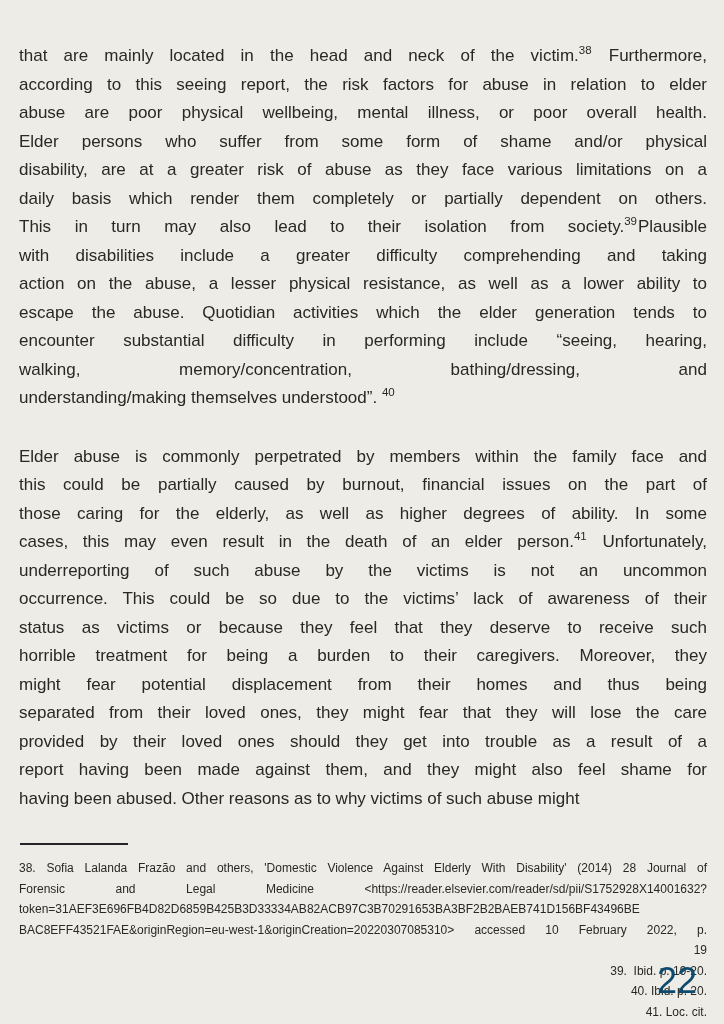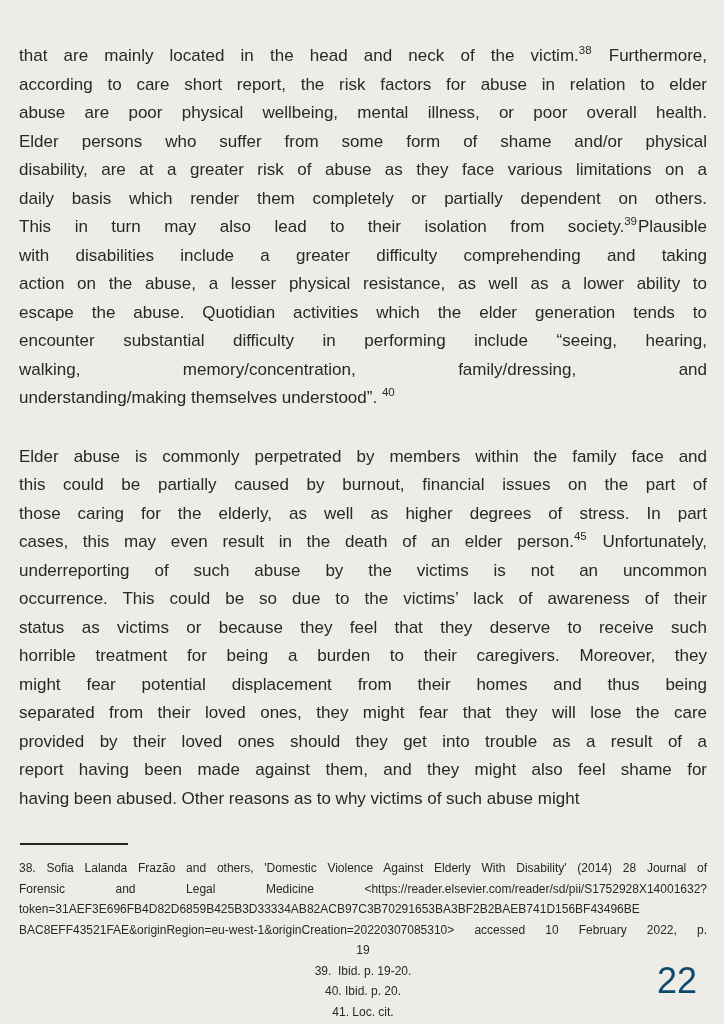--- a/index.html
+++ b/index.html
@@ -38,21 +38,21 @@
     background: #242424;
     margin: 19px 0 13px 1px;
   }
 
   
   .footnotes { font-size: 12px; }
   .fn { margin: 0; }
   .fn-line {
     line-height: 20.5px;
     height: 20.5px;
-    text-align: center;
+    text-align: right;
     white-space: pre-wrap;
   }
   .fn-line.just { text-align: justify; text-align-last: justify; white-space: normal; }
   .fn-line.char { text-justify: inter-character; }
 
   
   .page-number {
     position: absolute;
     top: 963px; right: 27px;
     font-size: 36px;
@@ -60,38 +60,38 @@
     line-height: 1;
   }
 </style>
 </head>
 <body>
 
 <div class="content">
   <main class="body-text">
       <div class="para">
         <div class="line just">that are mainly located in the head and neck of the victim.<sup class="fnref">38</sup> Furthermore,</div>
-        <div class="line just">according to care short report, the risk factors for abuse in relation to elder</div>
+        <div class="line just">according to this seeing report, the risk factors for abuse in relation to elder</div>
         <div class="line just">abuse are poor physical wellbeing, mental illness, or poor overall health.</div>
         <div class="line just">Elder persons who suffer from some form of shame and/or physical</div>
         <div class="line just">disability, are at a greater risk of abuse as they face various limitations on a</div>
         <div class="line just">daily basis which render them completely or partially dependent on others.</div>
         <div class="line just">This in turn may also lead to their isolation from society.<sup class="fnref">39</sup>Plausible</div>
         <div class="line just">with disabilities include a greater difficulty comprehending and taking</div>
         <div class="line just">action on the abuse, a lesser physical resistance, as well as a lower ability to</div>
         <div class="line just">escape the abuse. Quotidian activities which the elder generation tends to</div>
         <div class="line just">encounter substantial difficulty in performing include “seeing, hearing,</div>
-        <div class="line just">walking, memory/concentration, family/dressing, and</div>
+        <div class="line just">walking, memory/concentration, bathing/dressing, and</div>
         <div class="line">understanding/making themselves understood”. <sup class="fnref">40</sup></div>
       </div>
       <div class="para">
         <div class="line just">Elder abuse is commonly perpetrated by members within the family face and</div>
         <div class="line just">this could be partially caused by burnout, financial issues on the part of</div>
-        <div class="line just">those caring for the elderly, as well as higher degrees of stress. In part</div>
-        <div class="line just">cases, this may even result in the death of an elder person.<sup class="fnref">45</sup> Unfortunately,</div>
+        <div class="line just">those caring for the elderly, as well as higher degrees of ability. In some</div>
+        <div class="line just">cases, this may even result in the death of an elder person.<sup class="fnref">41</sup> Unfortunately,</div>
         <div class="line just">underreporting of such abuse by the victims is not an uncommon</div>
         <div class="line just">occurrence. This could be so due to the victims’ lack of awareness of their</div>
         <div class="line just">status as victims or because they feel that they deserve to receive such</div>
         <div class="line just">horrible treatment for being a burden to their caregivers. Moreover, they</div>
         <div class="line just">might fear potential displacement from their homes and thus being</div>
         <div class="line just">separated from their loved ones, they might fear that they will lose the care</div>
         <div class="line just">provided by their loved ones should they get into trouble as a result of a</div>
         <div class="line just">report having been made against them, and they might also feel shame for</div>
         <div class="line">having been abused. Other reasons as to why victims of such abuse might</div>
       </div>

